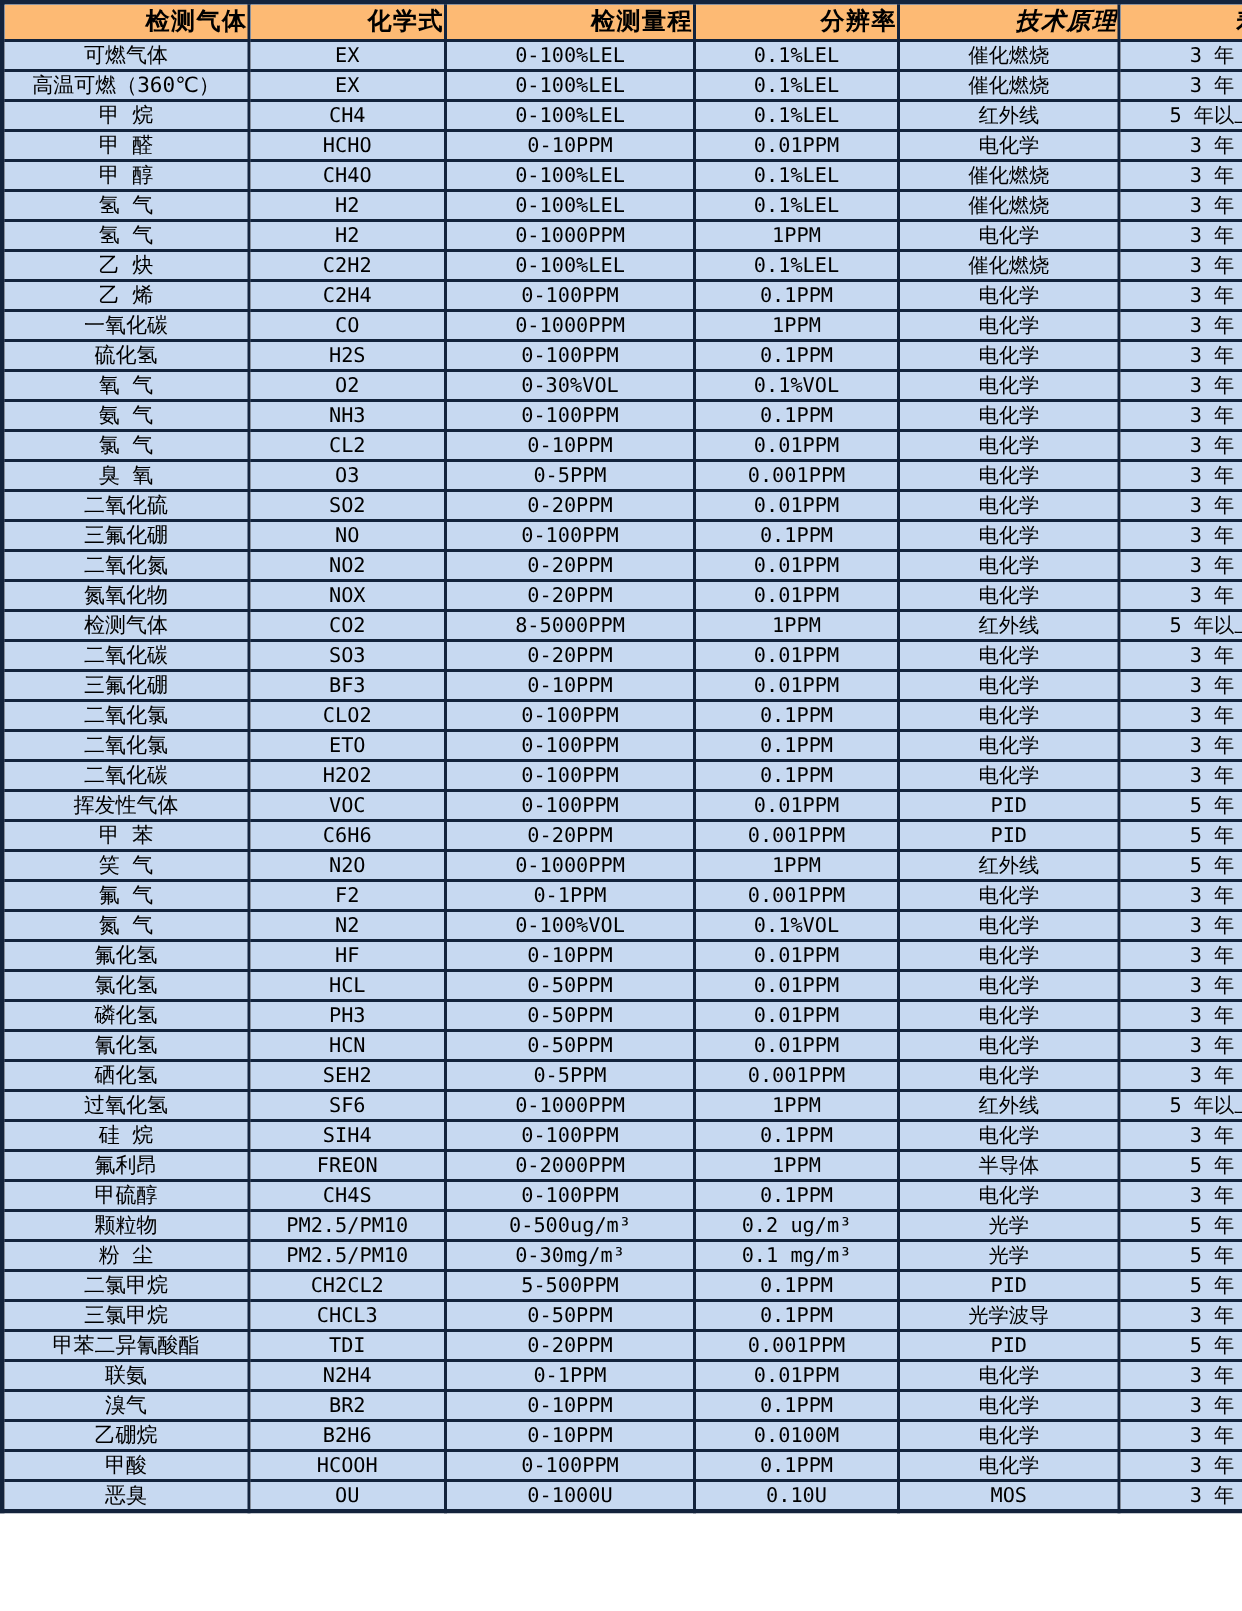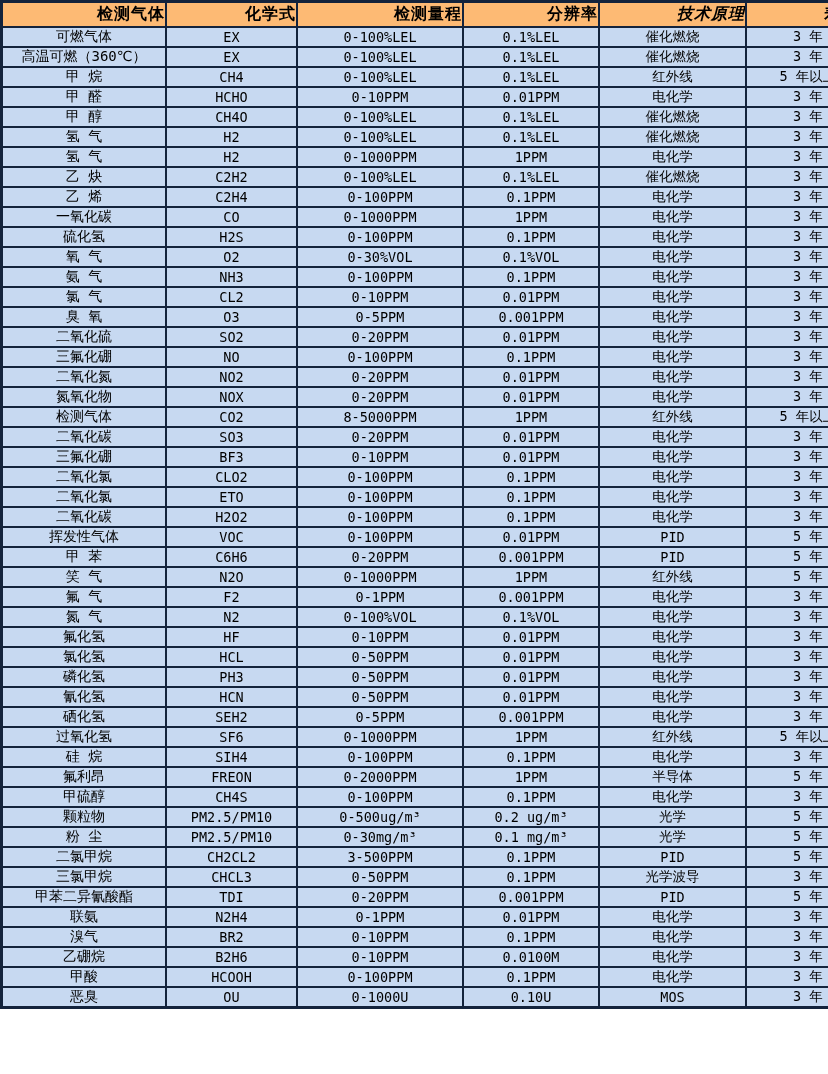--- a/index.html
+++ b/index.html
@@ -384,21 +384,21 @@
         <td>粉 尘</td>
         <td>PM2.5/PM10</td>
         <td>0-30mg/m³</td>
         <td>0.1 mg/m³</td>
         <td>光学</td>
         <td>5 年</td>
       </tr>
       <tr>
         <td>二氯甲烷</td>
         <td>CH2CL2</td>
-        <td>3-500PPM</td>
+        <td>5-500PPM</td>
         <td>0.1PPM</td>
         <td>PID</td>
         <td>5 年</td>
       </tr>
       <tr>
         <td>三氯甲烷</td>
         <td>CHCL3</td>
         <td>0-50PPM</td>
         <td>0.1PPM</td>
         <td>光学波导</td>

